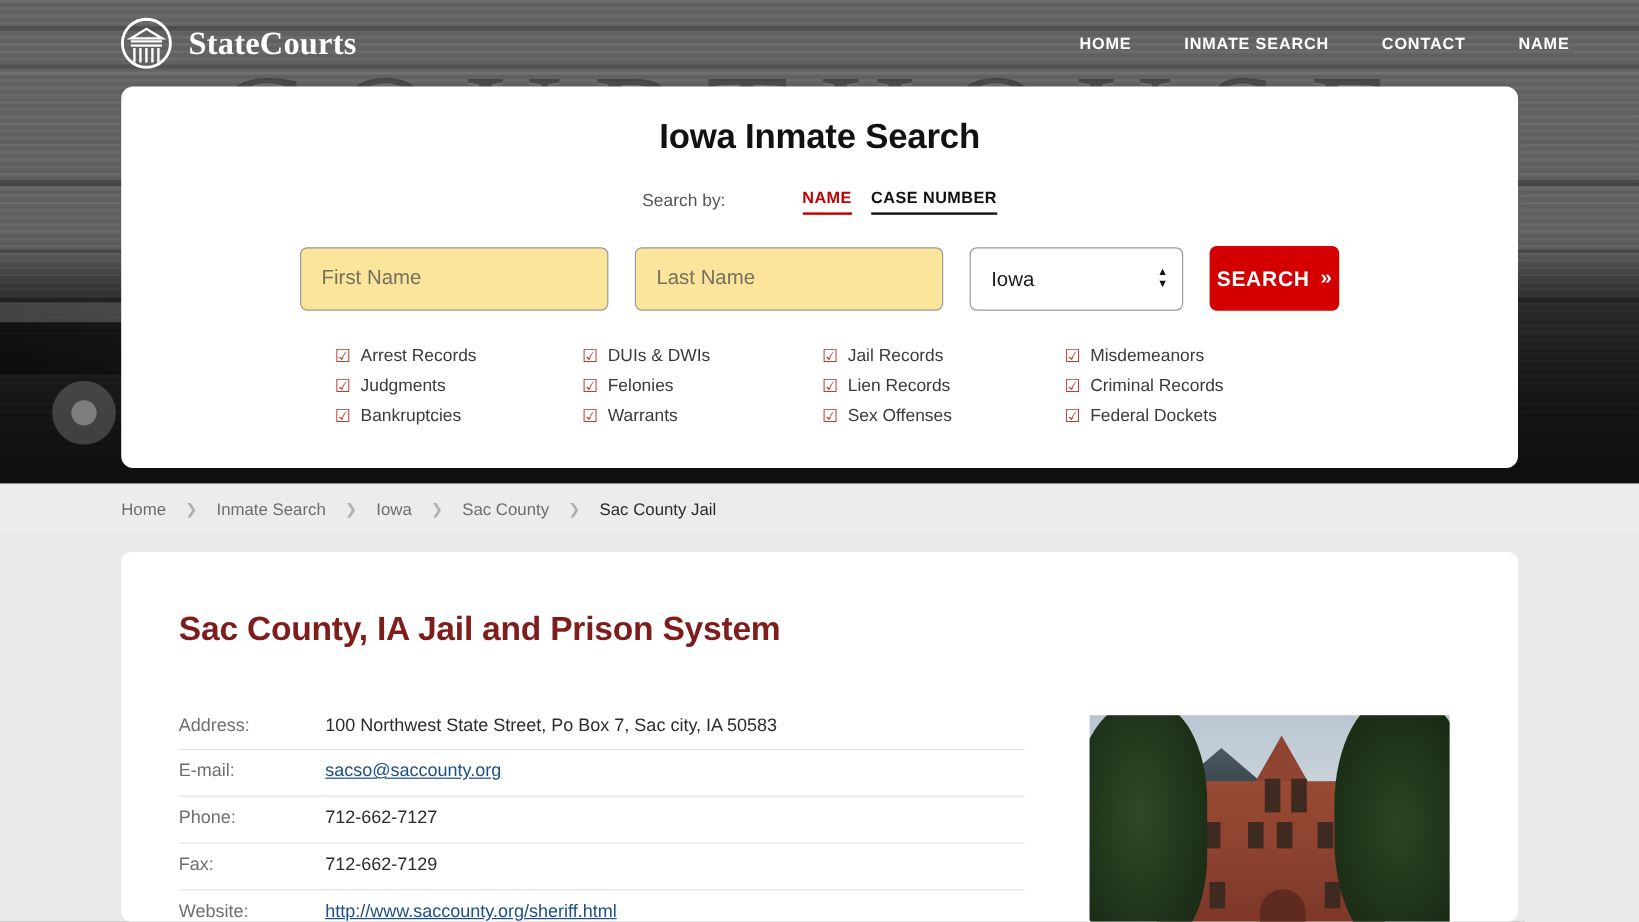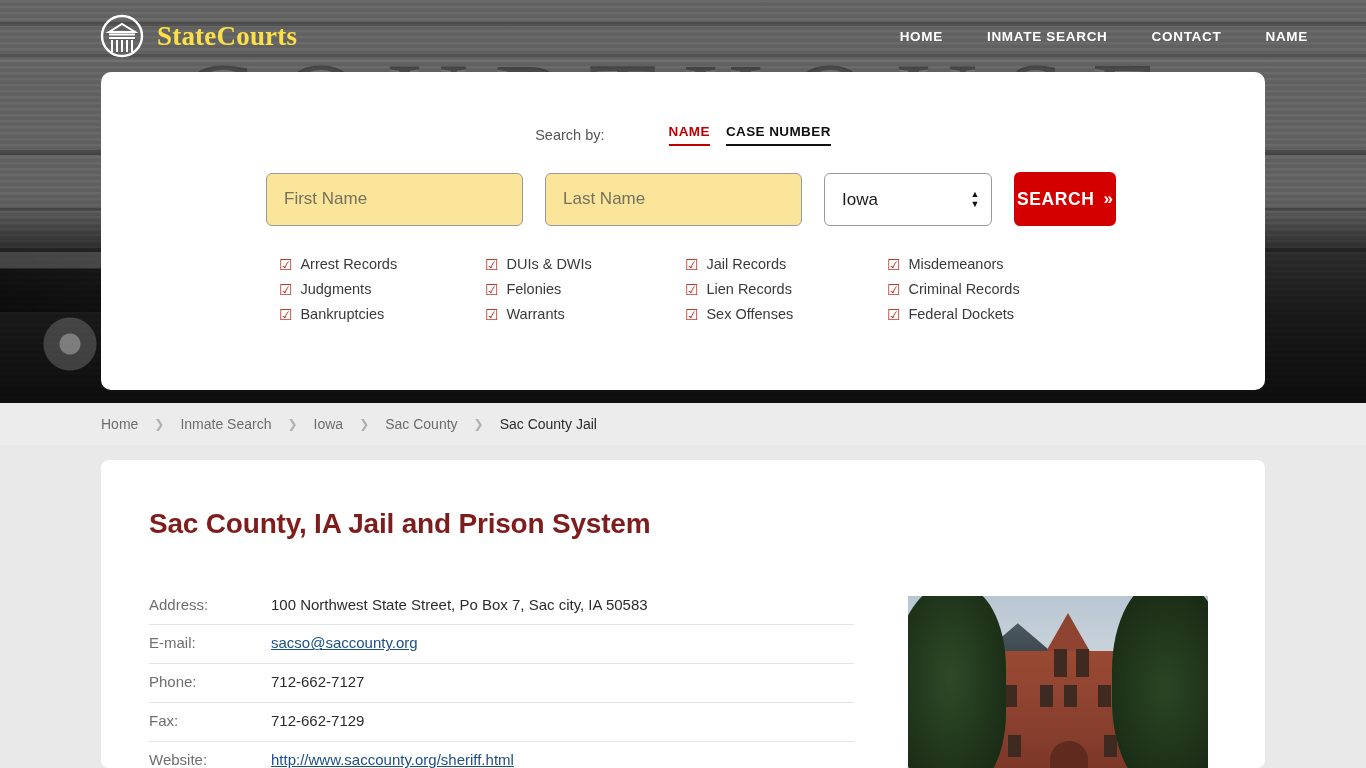--- a/index.html
+++ b/index.html
@@ -71,21 +71,21 @@
   .topbar {
     position: absolute; top: 0; left: 0; width: 100%; height: 72px;
     display: flex; align-items: center; justify-content: space-between;
     padding: 0 40px 0 100px;
     z-index: 5;
   }
   .brand { display: flex; align-items: center; gap: 13px; }
   .brand-logo { width: 44px; height: 44px; display: block; }
   .brand-name {
     font-family: "Liberation Serif", serif;
-    font-size: 27px; font-weight: bold; color: #fde047;
+    font-size: 27px; font-weight: bold; color: #ffffff;
     letter-spacing: 0.2px;
   }
   .mainnav { display: flex; align-items: center; gap: 44px; margin-right: 18px; }
   .navlink {
     color: #ffffff; font-size: 13.5px; font-weight: bold;
     letter-spacing: 0.7px; text-decoration: none; white-space: nowrap;
   }
 
   
   .search-card {
@@ -108,21 +108,21 @@
   .tab {
     font-size: 13.5px; font-weight: bold; letter-spacing: 0.4px;
     padding-bottom: 5px; cursor: pointer; background: none; border: none;
     font-family: "Liberation Sans", sans-serif;
   }
   .tab-active { color: #c00000; border-bottom: 2px solid #c00000; margin-left: 48px; }
   .tab-inactive { color: #111; border-bottom: 2px solid #111; }
 
   .fields-row {
     display: flex; align-items: center; gap: 22px;
-    margin-top: 26px; padding: 0 149px; margin-left: 16px;
+    margin-top: 26px; padding: 0 149px;
   }
   .txt-field {
     width: 275px; height: 53px;
     background: #fbe59a; border: 1px solid #9a9a9a; border-radius: 6px;
     padding: 0 17px; font-size: 17px; color: #6b6b5a;
     font-family: "Liberation Sans", sans-serif;
   }
   .txt-field::placeholder { color: #75715e; opacity: 1; }
   .select-wrap { position: relative; width: 275px; height: 53px; }
   .state-select {
@@ -268,20 +268,21 @@
     </div>
     <nav class="mainnav">
       <a class="navlink" href="#">HOME</a>
       <a class="navlink" href="#">INMATE SEARCH</a>
       <a class="navlink" href="#">CONTACT</a>
       <a class="navlink" href="#">NAME</a>
     </nav>
   </div>
 
   <div class="search-card">
+    <div class="card-title">Iowa Inmate Search</div>
 
     <div class="searchby-row">
       <span class="searchby-label">Search by:</span>
       <button class="tab tab-active">NAME</button>
       <button class="tab tab-inactive">CASE NUMBER</button>
     </div>
 
     <div class="fields-row">
       <input class="txt-field" type="text" placeholder="First Name" style="">
       <input class="txt-field" type="text" placeholder="Last Name" style="">

